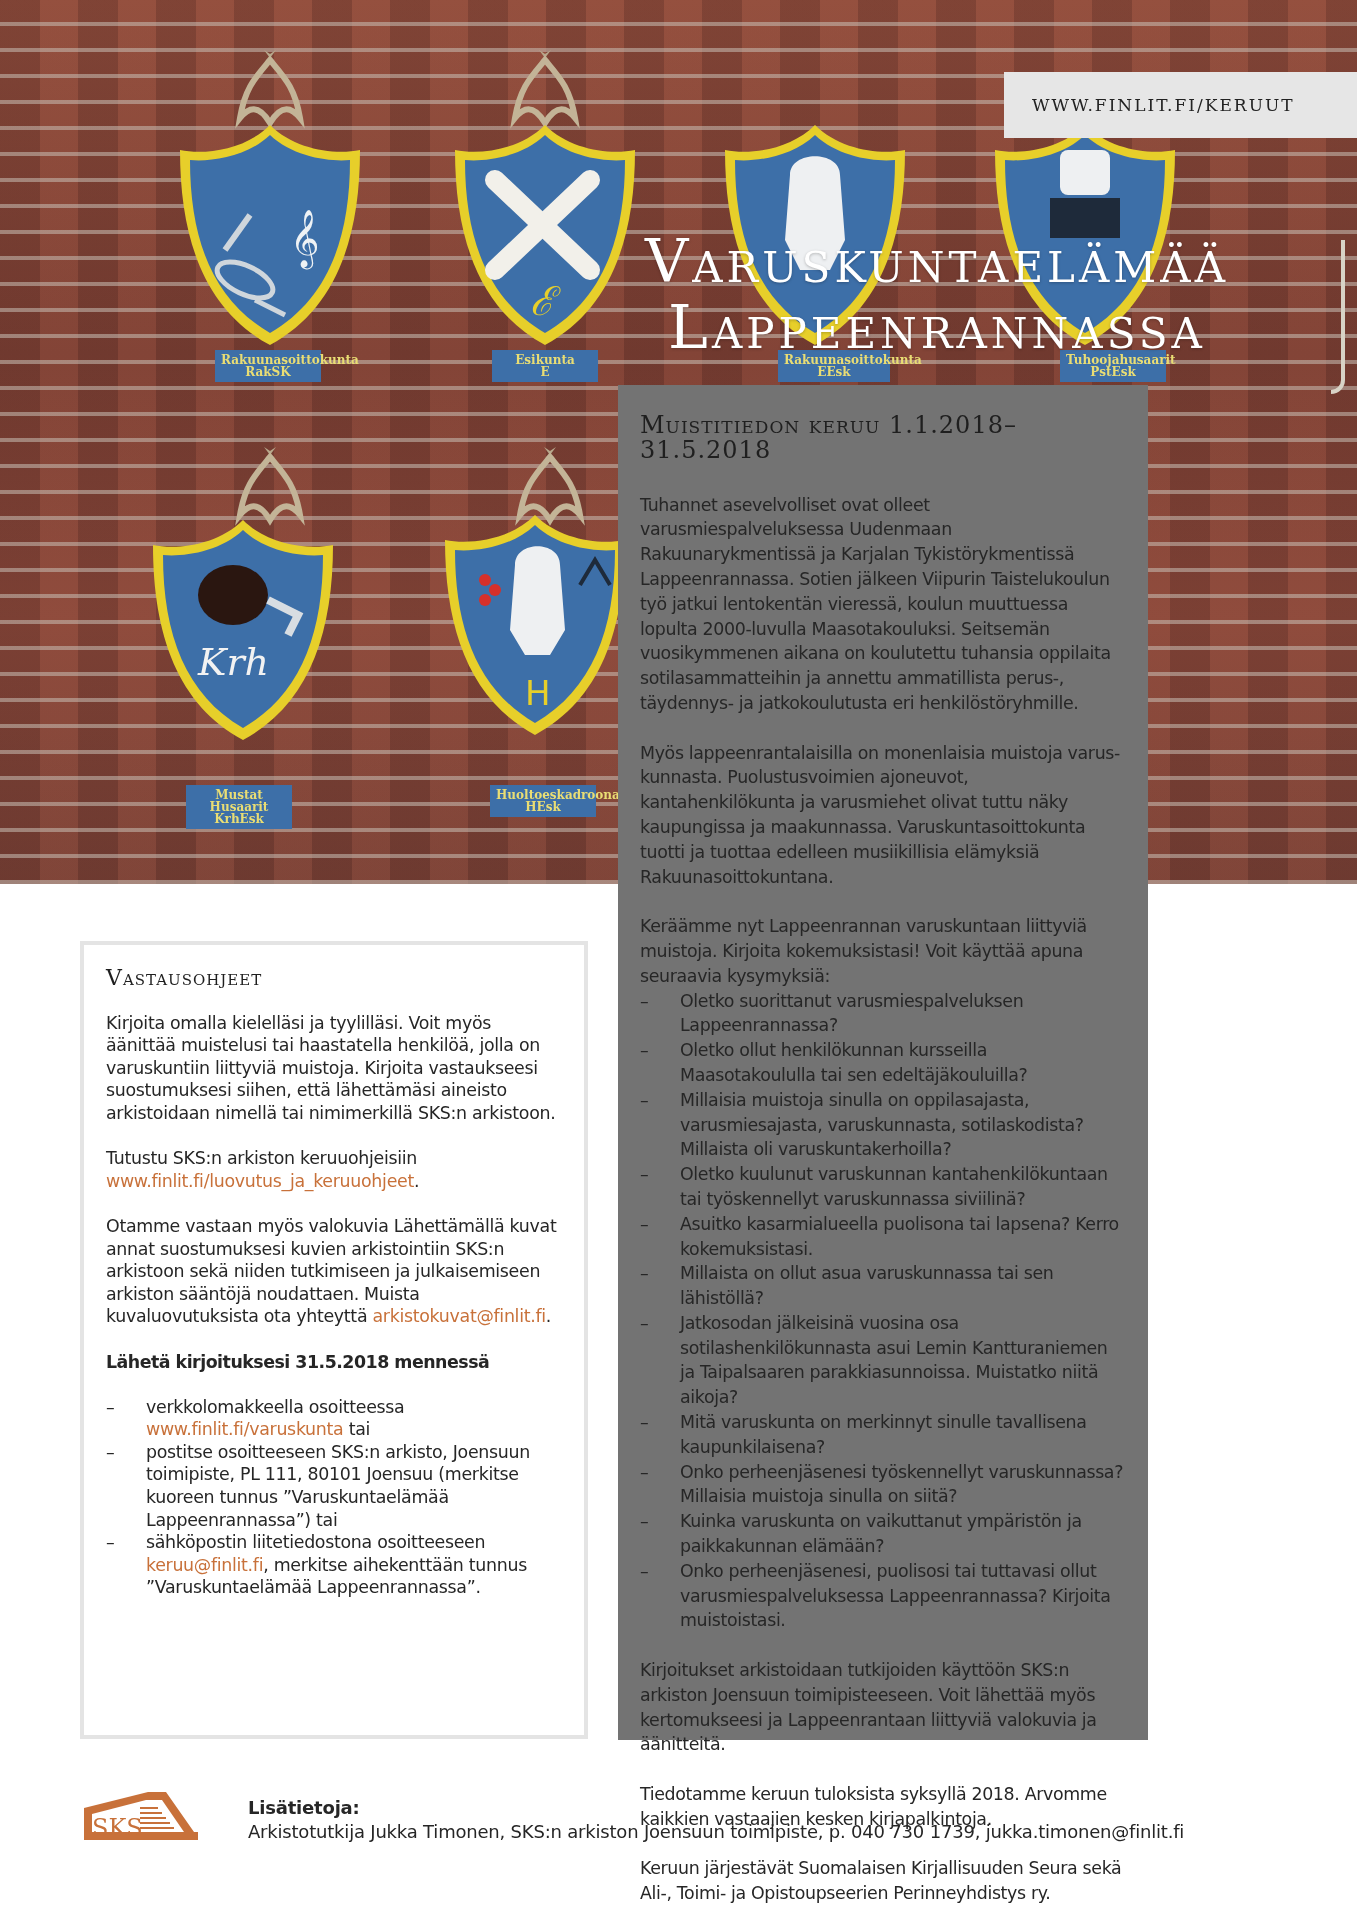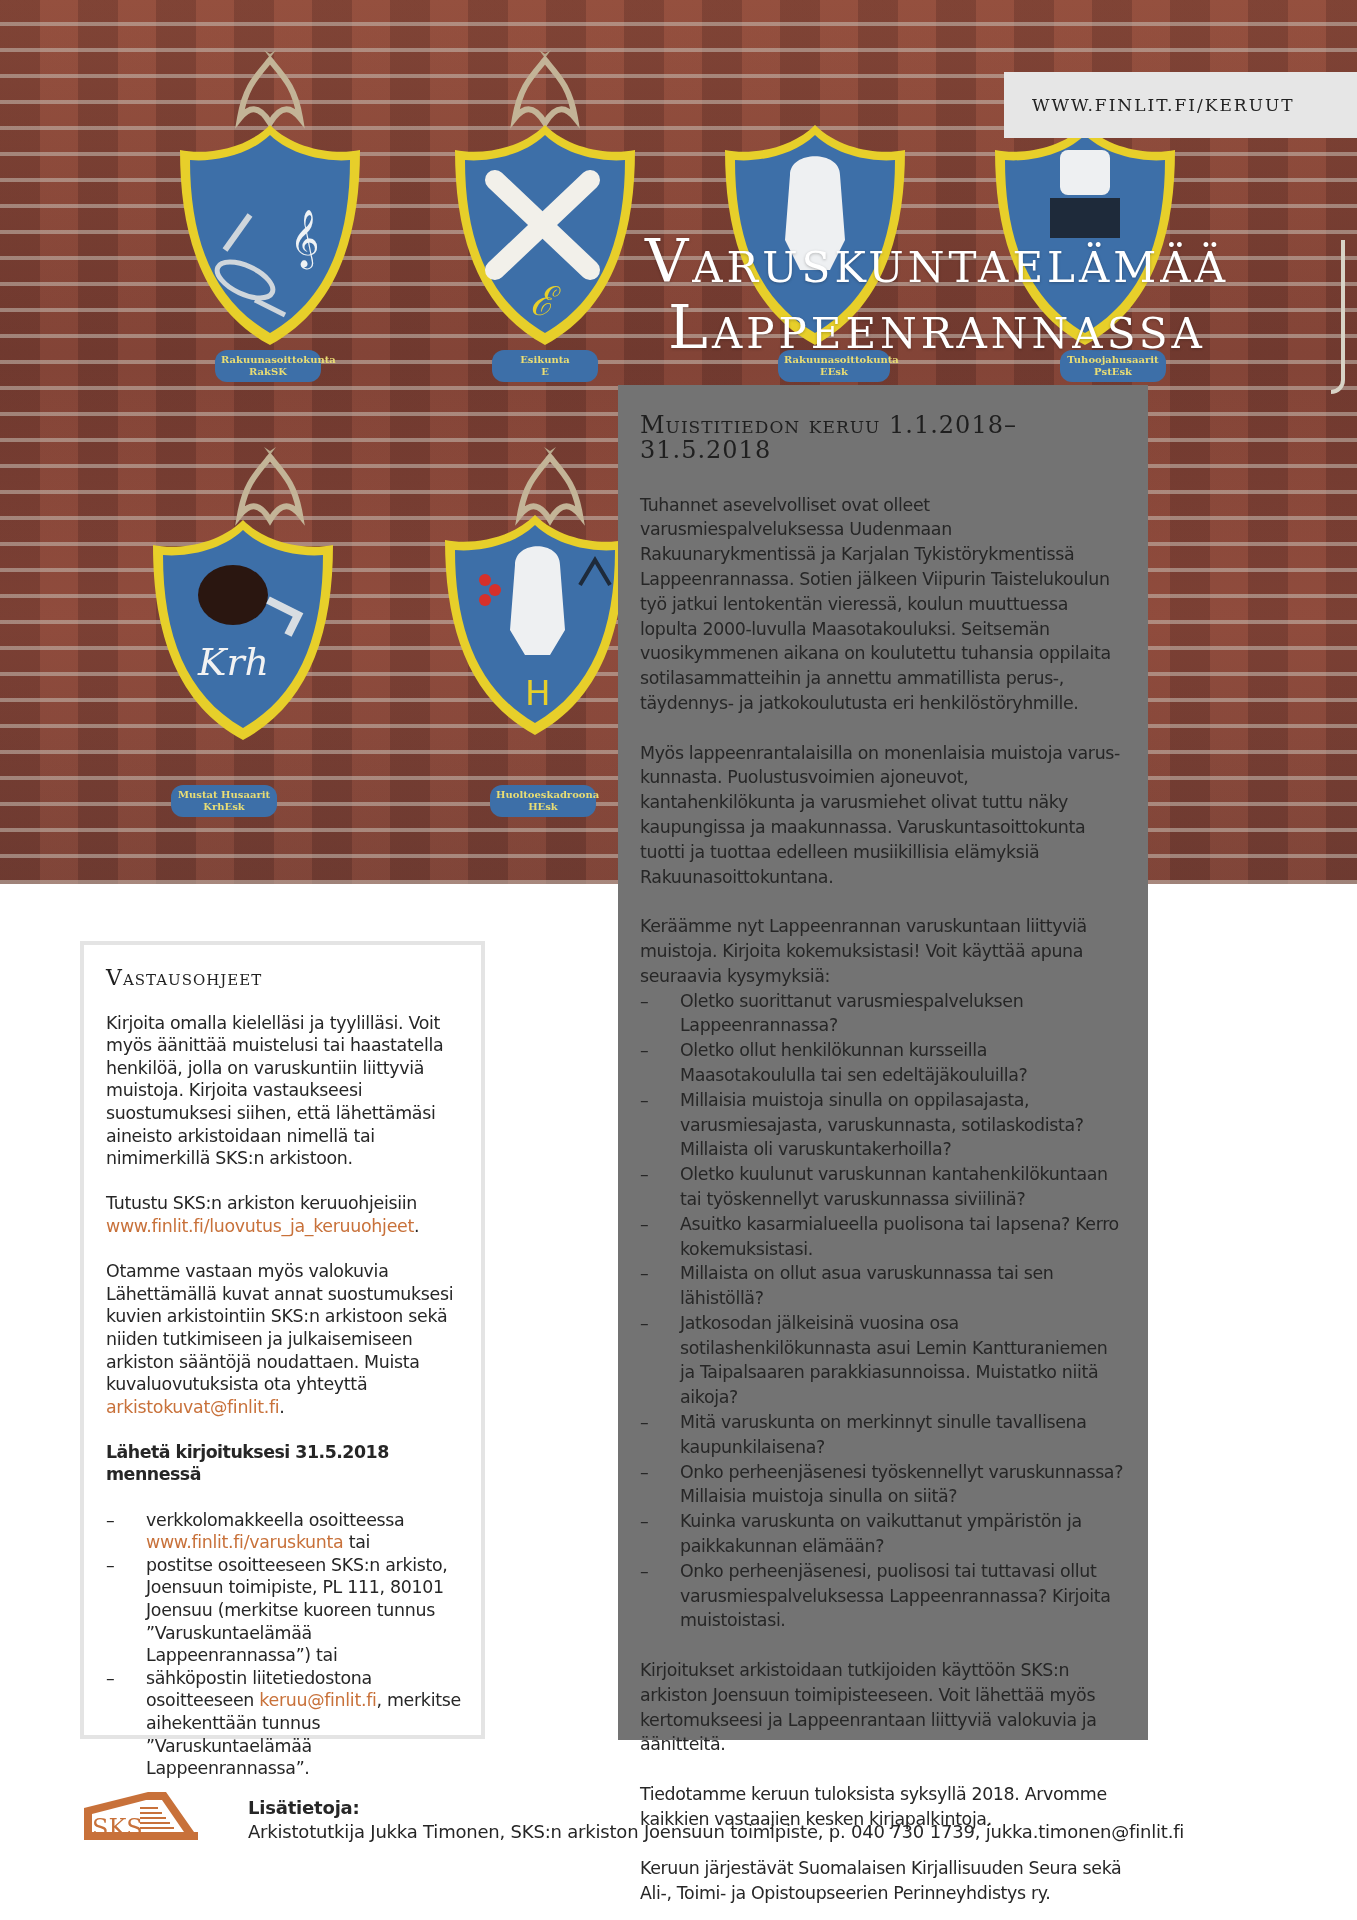--- a/index.html
+++ b/index.html
@@ -18,22 +18,22 @@
       linear-gradient(180deg, #93503f 0%, #7e4236 40%, #8d4b3d 70%, #7a4338 100%);
     overflow: hidden;
   }
   .shield { position: absolute; width: 190px; height: 230px; }
   .shield svg { width: 100%; height: 100%; display: block; }
   .crest { position: absolute; width: 80px; height: 90px; }
   .crest svg { width: 100%; height: 100%; display: block; }
   .sign {
     position: absolute; background: #3d6fa8; color: #e9dd74;
     font-family: "DejaVu Serif", serif; font-weight: bold;
-    font-size: 10px; line-height: 12px; text-align: center;
-    padding: 4px 6px; width: 106px; box-sizing: border-box; border-radius: 12px;
+    font-size: 12px; line-height: 12px; text-align: center;
+    padding: 4px 6px; width: 106px; box-sizing: border-box;
   }
   .pipe { position: absolute; right: 12px; top: 240px; width: 10px; height: 150px;
     border-right: 4px solid #d8d3c6; border-bottom: 4px solid #d8d3c6; border-radius: 0 0 16px 0; }
 
   
   .url-tag {
     position: absolute; left: 1004px; top: 72px; width: 353px; height: 66px;
     background: #e6e6e6; display: flex; align-items: center; padding-left: 28px; box-sizing: border-box;
     font-family: "DejaVu Serif", serif; font-size: 17px; letter-spacing: 2px; color: #222;
   }
@@ -57,21 +57,21 @@
     margin: 0 0 30px 0; font-family: "DejaVu Serif", serif; font-variant: small-caps;
     font-weight: normal; font-size: 24px; letter-spacing: 1px; color: #1f1f1f;
   }
   .main-panel p { margin: 0 0 24.8px 0; letter-spacing: -0.35px; }
   .qlist { list-style: none; margin: 0 0 24.8px 0; padding: 0; letter-spacing: -0.35px; }
   .qlist li { position: relative; padding-left: 40px; }
   .qlist li .dash { position: absolute; left: 0; top: 0; width: 20px; }
 
   
   .instr {
-    position: absolute; left: 80px; top: 941px; width: 405px; height: 798px;
+    position: absolute; left: 80px; top: 941px; width: 508px; height: 798px;
     border: 4px solid #e4e4e4; box-sizing: border-box; padding: 22px 20px 0 22px;
     font-family: "DejaVu Sans", sans-serif; font-size: 17.4px; line-height: 22.6px; color: #262626;
     background: #fff;
   }
   .instr h3 {
     margin: 0 0 22px 0; font-family: "DejaVu Serif", serif; font-variant: small-caps;
     font-weight: normal; font-size: 22px; letter-spacing: 1px; color: #1f1f1f;
   }
   .instr p { margin: 0 0 22.6px 0; letter-spacing: -0.3px; }
   .instr .bold { font-weight: bold; letter-spacing: -0.5px; }
@@ -171,21 +171,21 @@
         <path d="M95 5 C120 30 160 35 185 30 C185 120 160 190 95 225 C30 190 5 120 5 30 C30 35 70 30 95 5 Z" fill="#e7cf2a"></path>
         <path d="M95 15 C118 37 155 42 175 40 C175 120 152 180 95 213 C38 180 15 120 15 40 C35 42 72 37 95 15 Z" fill="#3d6fa8"></path>
       <circle cx="45" cy="70" r="6" fill="#d6302a"></circle>
         <circle cx="55" cy="80" r="6" fill="#d6302a"></circle>
         <circle cx="45" cy="90" r="6" fill="#d6302a"></circle>
       <path d="M75 55 C75 30 120 30 120 55 L125 120 L110 145 L85 145 L70 120 Z" fill="#eef0f2"></path>
       <path d="M140 75 L155 50 L170 75" stroke="#1e2a3a" stroke-width="4" fill="none"></path>
       <text x="85" y="195" font-size="34" fill="#e7cf2a" font-family="DejaVu Sans, sans-serif">H</text>
       </svg>
   </div>
-  <div class="sign" style="left:171px;top:785px;"><span>Mustat Husaarit</span><br><span>KrhEsk</span></div>
+  <div class="sign" style="left:186px;top:785px;"><span>Mustat Husaarit</span><br><span>KrhEsk</span></div>
   <div class="sign" style="left:490px;top:785px;"><span>Huoltoeskadroona</span><br><span>HEsk</span></div>
   <div class="pipe"></div>
 </div>
 
 <div class="url-tag">
   <span>WWW.FINLIT.FI/KERUUT</span>
 </div>
 
 <h1 class="title" style="margin:0;font-weight:normal;">
   <span class="l1">Varuskuntaelämää</span>

